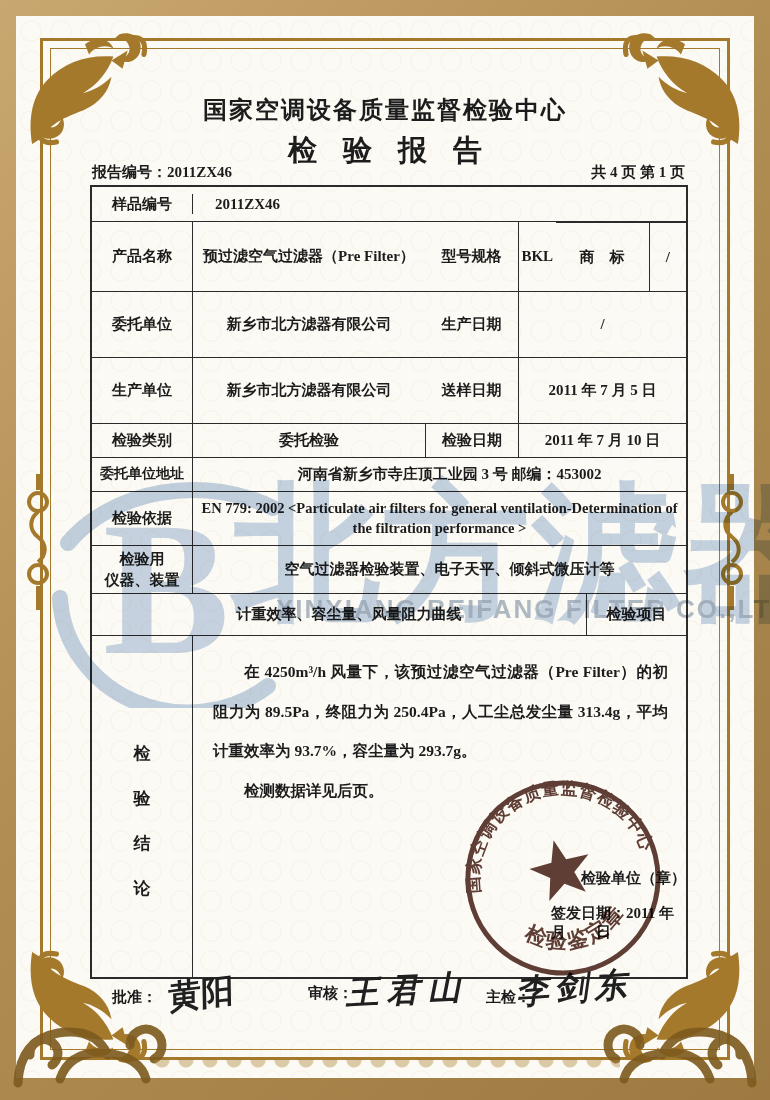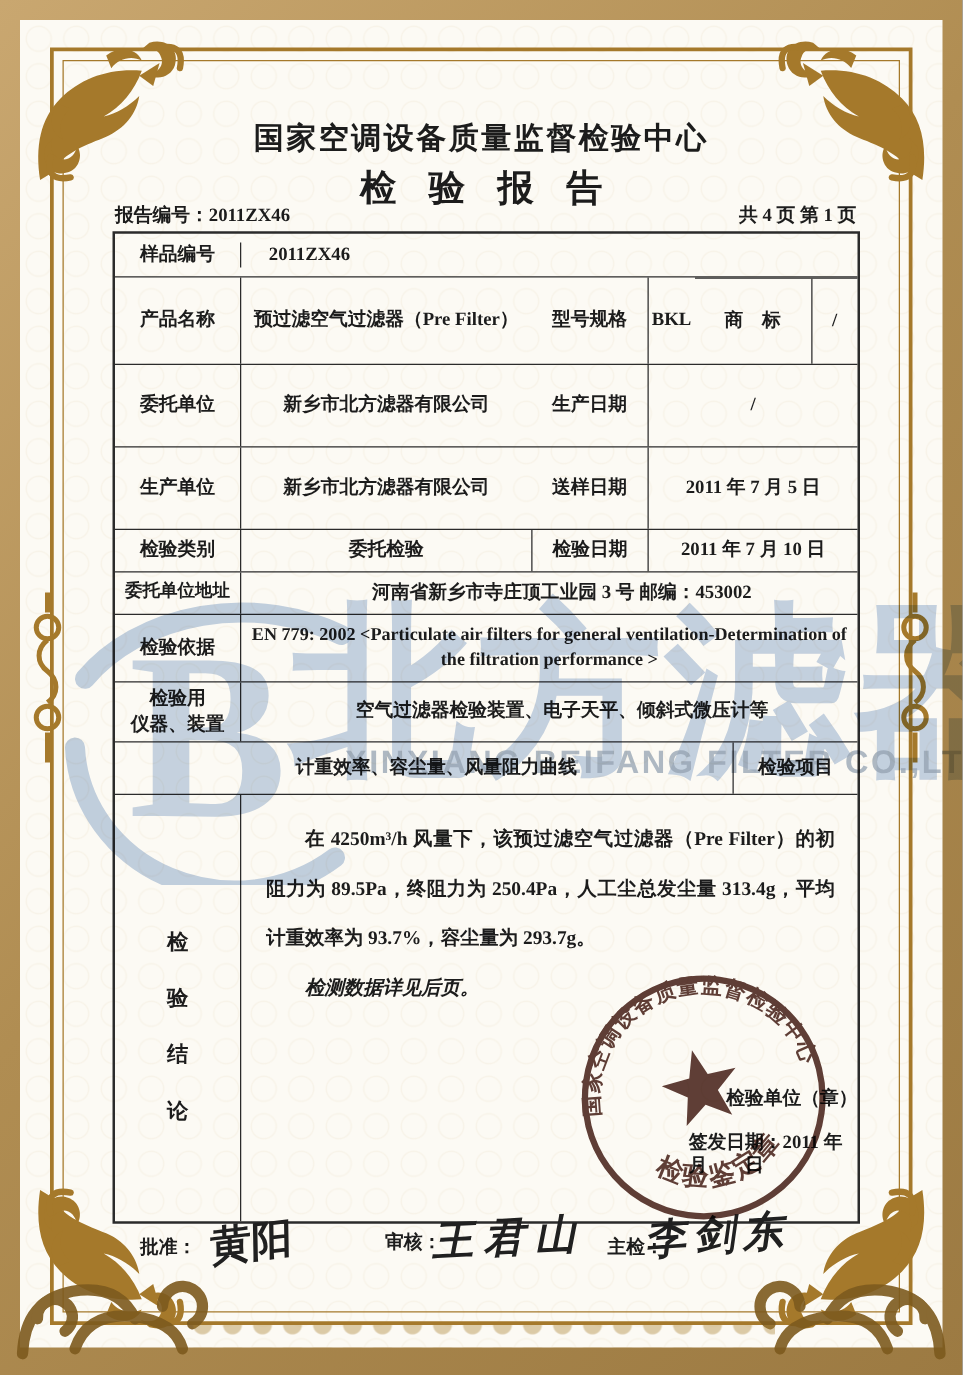--- a/index.html
+++ b/index.html
@@ -54,21 +54,21 @@
   .small{font-size:14px;font-weight:bold;padding:2px 8px;}
   .en{font-size:14.5px;font-weight:bold;padding:2px 6px;}
 
   
   .concl-label{width:100px;flex:none;border-left:none;display:flex;flex-direction:column;align-items:center;
                justify-content:flex-start;padding-top:95px;font-size:17px;font-weight:bold;}
   .concl-label span{display:block;margin:11px 0;}
   .concl-body{flex:1;border-left:1px solid #2b2b2b;position:relative;box-sizing:border-box;
               padding:16px 18px 0 20px;display:block;}
   .concl-text{font-size:15.5px;font-weight:bold;line-height:2.55;text-indent:2em;text-align:justify;}
-  .concl-text2{font-size:15.5px;font-weight:bold;line-height:2.55;text-indent:2em;font-style:italic;}
+  .concl-text2{font-size:15.5px;font-weight:bold;line-height:2.55;text-indent:2em;}
   .unit-label{position:absolute;left:388px;top:233px;font-size:15px;font-weight:bold;z-index:4;}
   .issue-date{position:absolute;left:358px;top:268px;font-size:15px;font-weight:bold;z-index:4;}
 
   
   .stamp{position:absolute;left:458px;top:773px;width:210px;height:210px;z-index:6;opacity:.88;mix-blend-mode:multiply;}
 
   
   .sig-label{position:absolute;font-size:15px;font-weight:bold;z-index:4;}
   .sig{position:absolute;font-size:33px;font-weight:bold;color:#202020;z-index:4;
        font-family:"DejaVu Serif","Liberation Serif",serif;white-space:nowrap;}

